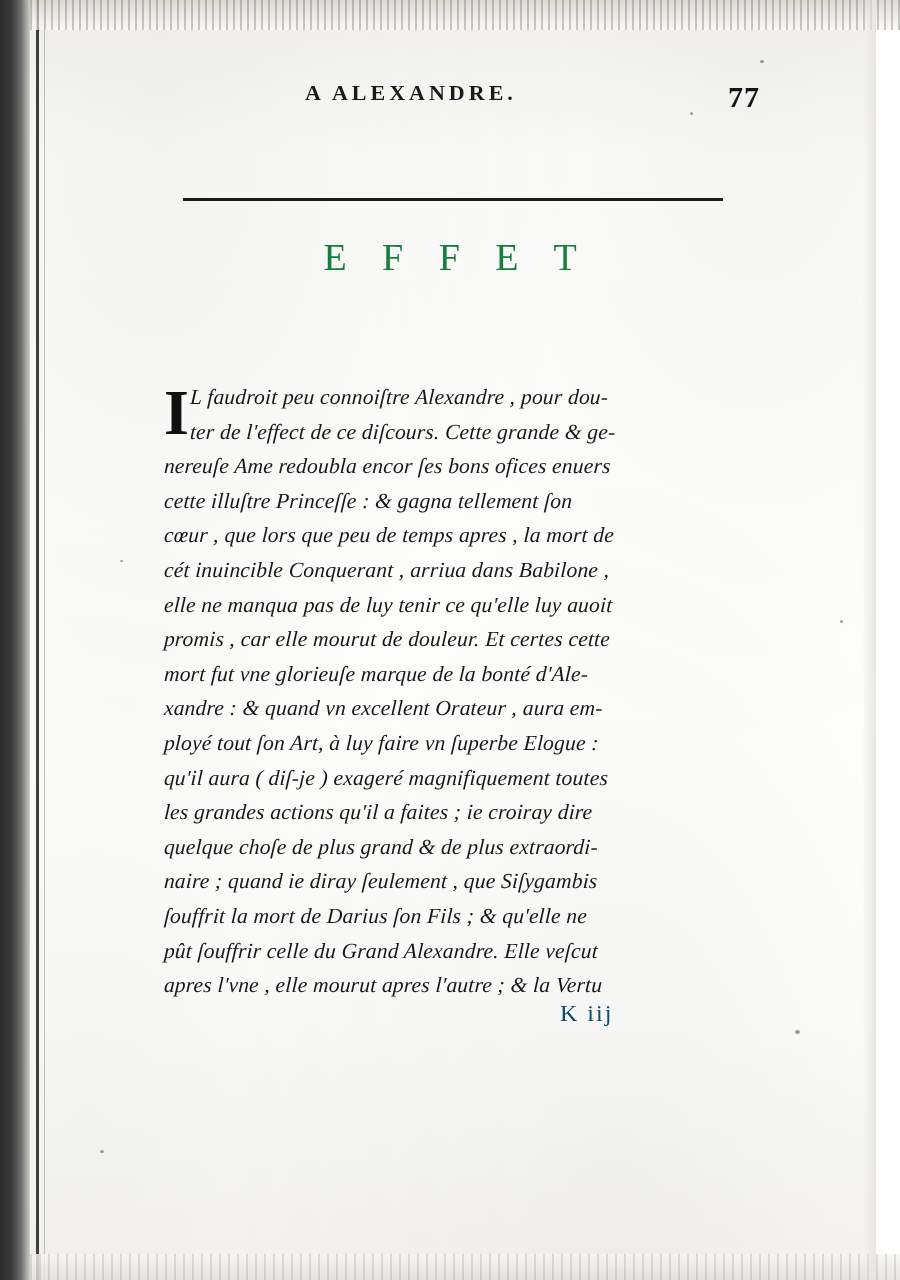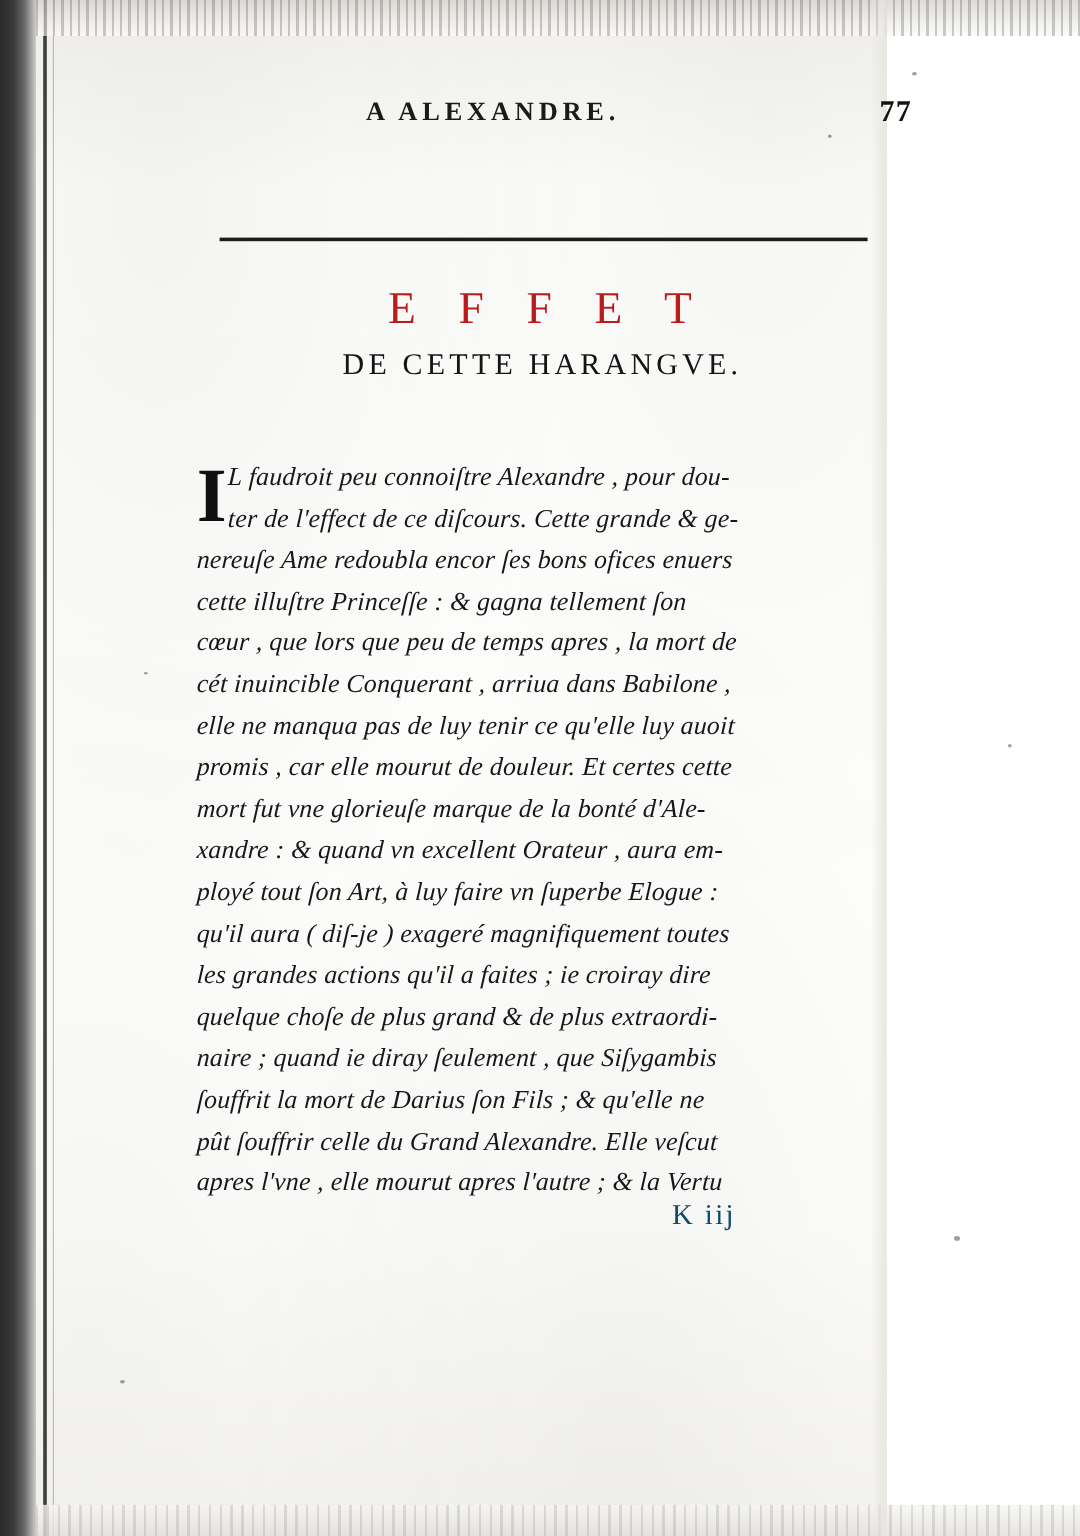--- a/index.html
+++ b/index.html
@@ -10,24 +10,23 @@
   body {
     width: 900px;
     height: 1280px;
     overflow: hidden;
     font-family: "Liberation Serif", serif;
   }
 
   
   #scan {
     position: relative;
-    width: 712px;
+    width: 876px;
     height: 1280px;
     background: #fdfdfb;
-    padding-left: 27px;
   }
 
   
   #paper-texture {
     position: absolute;
     inset: 0;
     background:
       radial-gradient(ellipse at 18% 12%, rgba(0,0,0,0.045), rgba(0,0,0,0) 42%),
       radial-gradient(ellipse at 86% 8%, rgba(0,0,0,0.035), rgba(0,0,0,0) 40%),
       radial-gradient(ellipse at 70% 96%, rgba(0,0,0,0.04), rgba(0,0,0,0) 45%),
@@ -118,21 +117,21 @@
     font-size: 22px;
     letter-spacing: 4px;
     font-weight: 600;
     color: #1a1a1a;
   }
   #running-head .page-number {
     position: absolute;
     right: -10px;
     top: 0;
     font-family: "Liberation Serif", serif;
-    font-size: 25px;
+    font-size: 30px;
     font-weight: 600;
     color: #141414;
     letter-spacing: 1px;
   }
 
   
   #head-rule {
     position: absolute;
     left: 33px;
     top: 118px;
@@ -146,21 +145,21 @@
     position: absolute;
     left: 0;
     top: 155px;
     width: 600px;
     text-align: center;
   }
   #title-main {
     font-family: "Liberation Serif", serif;
     font-size: 38px;
     letter-spacing: 13px;
-    color: #b91c1c;
+    color: #15803d;
     font-weight: 500;
     text-indent: 13px;
   }
   #title-sub {
     margin-top: 12px;
     font-family: "Liberation Serif", serif;
     font-size: 25px;
     letter-spacing: 3.5px;
     color: #141414;
     font-weight: 500;
@@ -246,21 +245,20 @@
 
     <div id="running-head">
       <div class="head-title">A ALEXANDRE.</div>
       <div class="page-number">77</div>
     </div>
 
     <div id="head-rule"></div>
 
     <div id="heading-block">
       <div id="title-main">E F F E T</div>
-      <div id="title-sub">DE CETTE HARANGVE.</div>
     </div>
 
     <div id="body-block">
       <div id="drop-cap">I</div>
 
       <div class="body-line indent-1">L faudroit peu connoiſtre Alexandre , pour dou-</div>
       <div class="body-line indent-1">ter de l'effect de ce diſcours. Cette grande &amp; ge-</div>
       <div class="body-line">nereuſe Ame redoubla encor ſes bons ofices enuers</div>
       <div class="body-line">cette illuſtre Princeſſe : &amp; gagna tellement ſon</div>
       <div class="body-line">cœur , que lors que peu de temps apres , la mort de</div>

